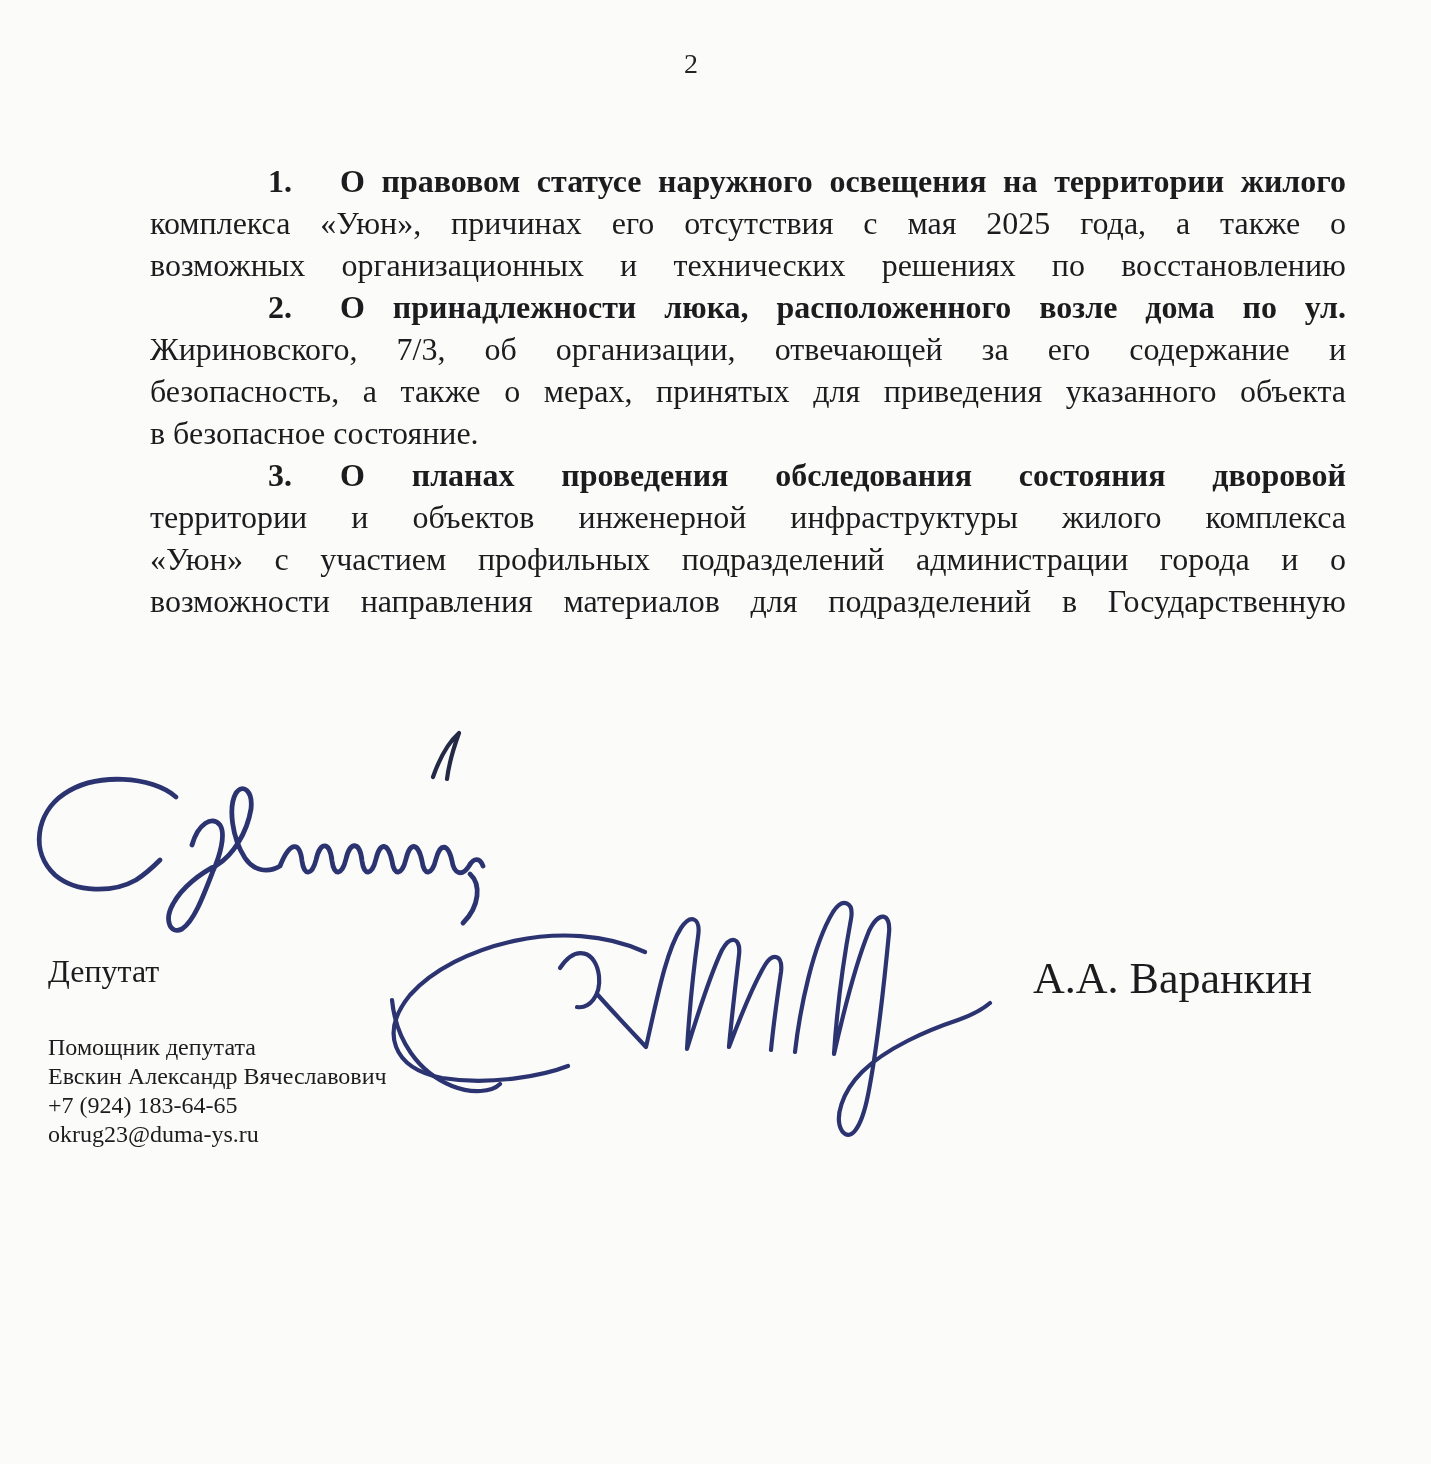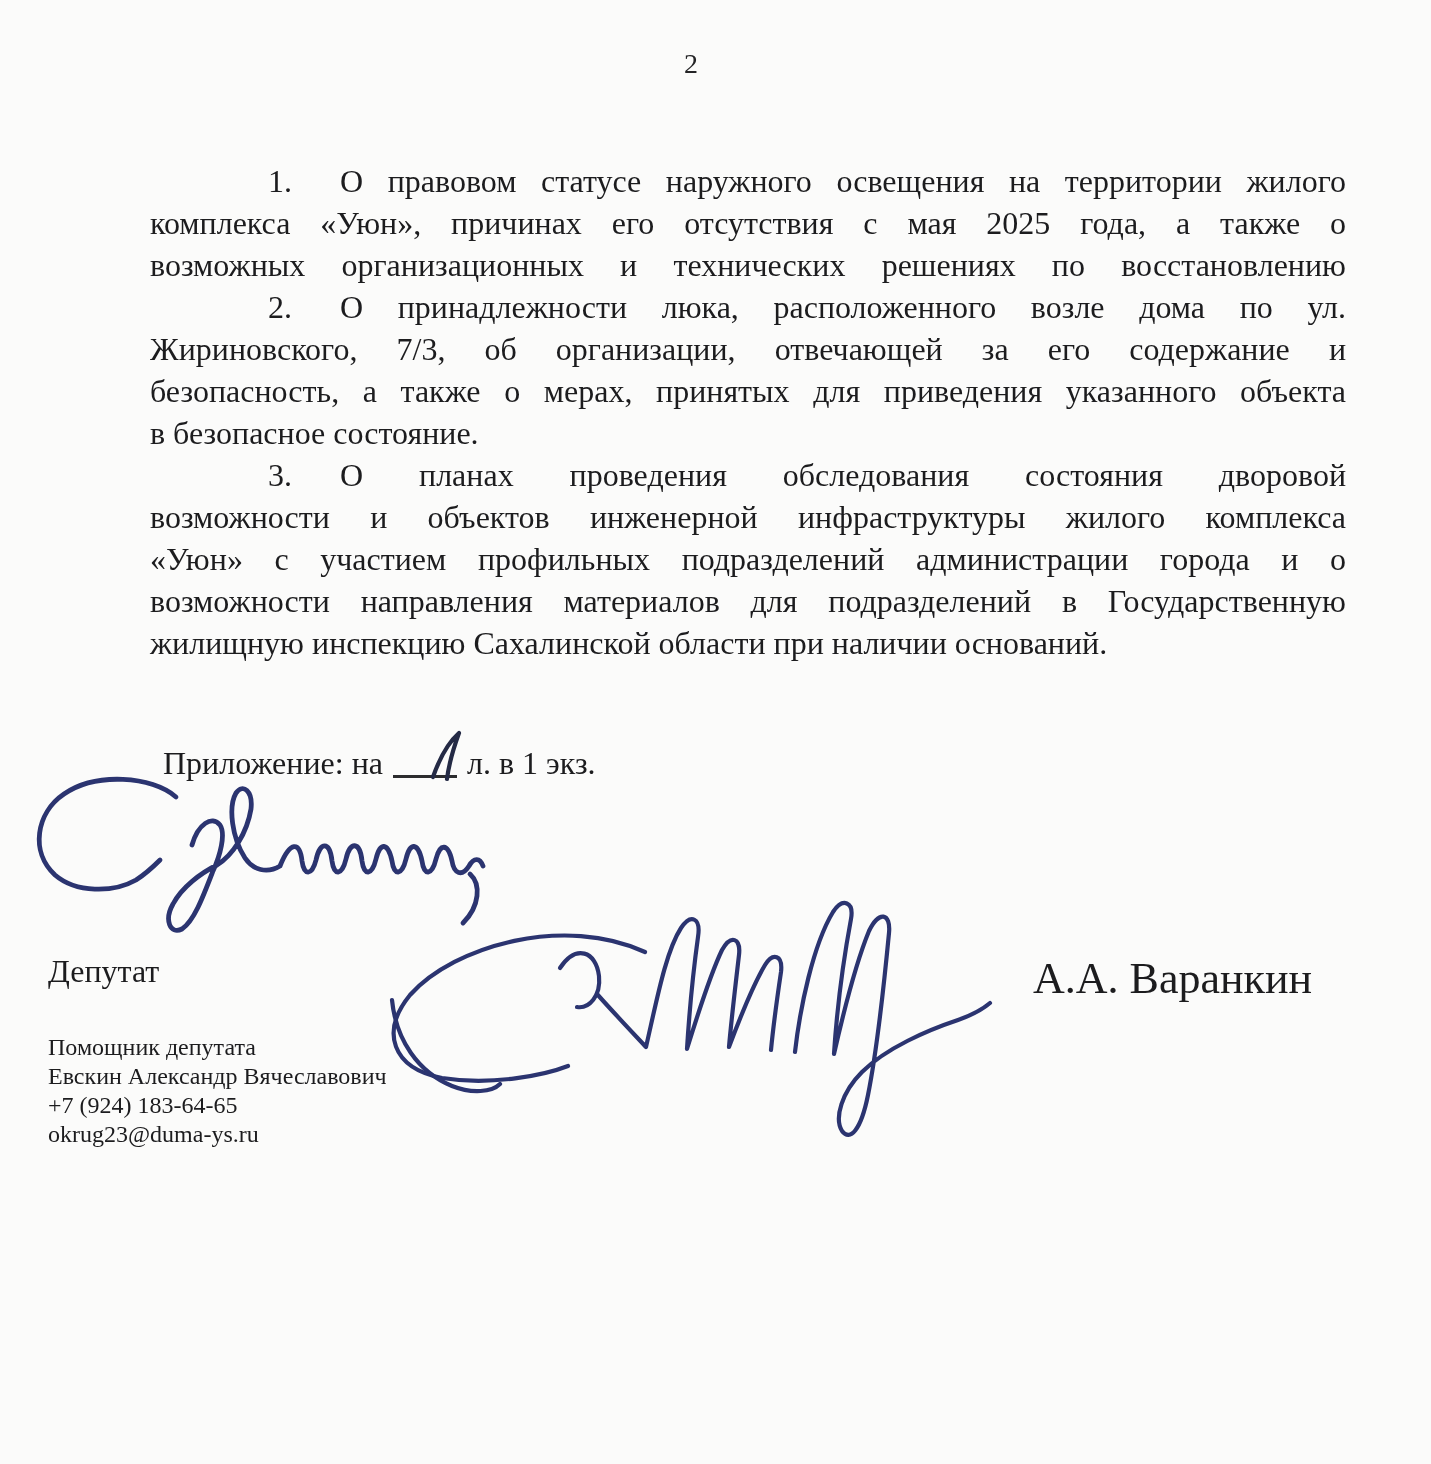--- a/index.html
+++ b/index.html
@@ -14,21 +14,21 @@
   .page-number{
     position:absolute;left:684px;top:48px;
     font-size:28px;color:#242426;
   }
   .body-text{
     position:absolute;left:150px;top:160px;width:1196px;
     font-size:32px;line-height:42px;
   }
   .para{margin:0;}
   .line{text-align:justify;text-align-last:justify;white-space:normal;}
-  .line.first{text-indent:118px;}
+  .line.first{text-indent:118px;font-weight:bold;}
   .line.last{text-align-last:left;}
   .pnum{margin-right:48px;}
   .attachment{
     position:absolute;left:163px;top:741px;
     font-size:32px;white-space:nowrap;
   }
   .blank{
     display:inline-block;width:64px;height:30px;
     border-bottom:3px solid #2c2c2e;
     margin:0 10px;vertical-align:baseline;
@@ -71,29 +71,27 @@
 
     <div class="para">
       <div class="line first"><span class="pnum">2.</span><span>О принадлежности люка, расположенного возле дома по ул.</span></div>
       <div class="line">Жириновского, 7/3, об организации, отвечающей за его содержание и</div>
       <div class="line">безопасность, а также о мерах, принятых для приведения указанного объекта</div>
       <div class="line last">в безопасное состояние.</div>
     </div>
 
     <div class="para">
       <div class="line first"><span class="pnum">3.</span><span>О планах проведения обследования состояния дворовой</span></div>
-      <div class="line">возможности и объектов инженерной инфраструктуры жилого комплекса</div>
+      <div class="line">территории и объектов инженерной инфраструктуры жилого комплекса</div>
       <div class="line">«Уюн» с участием профильных подразделений администрации города и о</div>
       <div class="line">возможности направления материалов для подразделений в Государственную</div>
-      <div class="line last">жилищную инспекцию Сахалинской области при наличии оснований.</div>
     </div>
 
   </div>
 
-  <div class="attachment"><span>Приложение: на</span><span class="blank"></span><span>л. в 1 экз.</span></div>
 
   <div class="signoff-position">Депутат</div>
   <div class="signoff-name">А.А. Варанкин</div>
 
   <div class="assistant">
     <div>Помощник депутата</div>
     <div>Евскин Александр Вячеславович</div>
     <div>+7 (924) 183-64-65</div>
     <div>okrug23@duma-ys.ru</div>
   </div>

